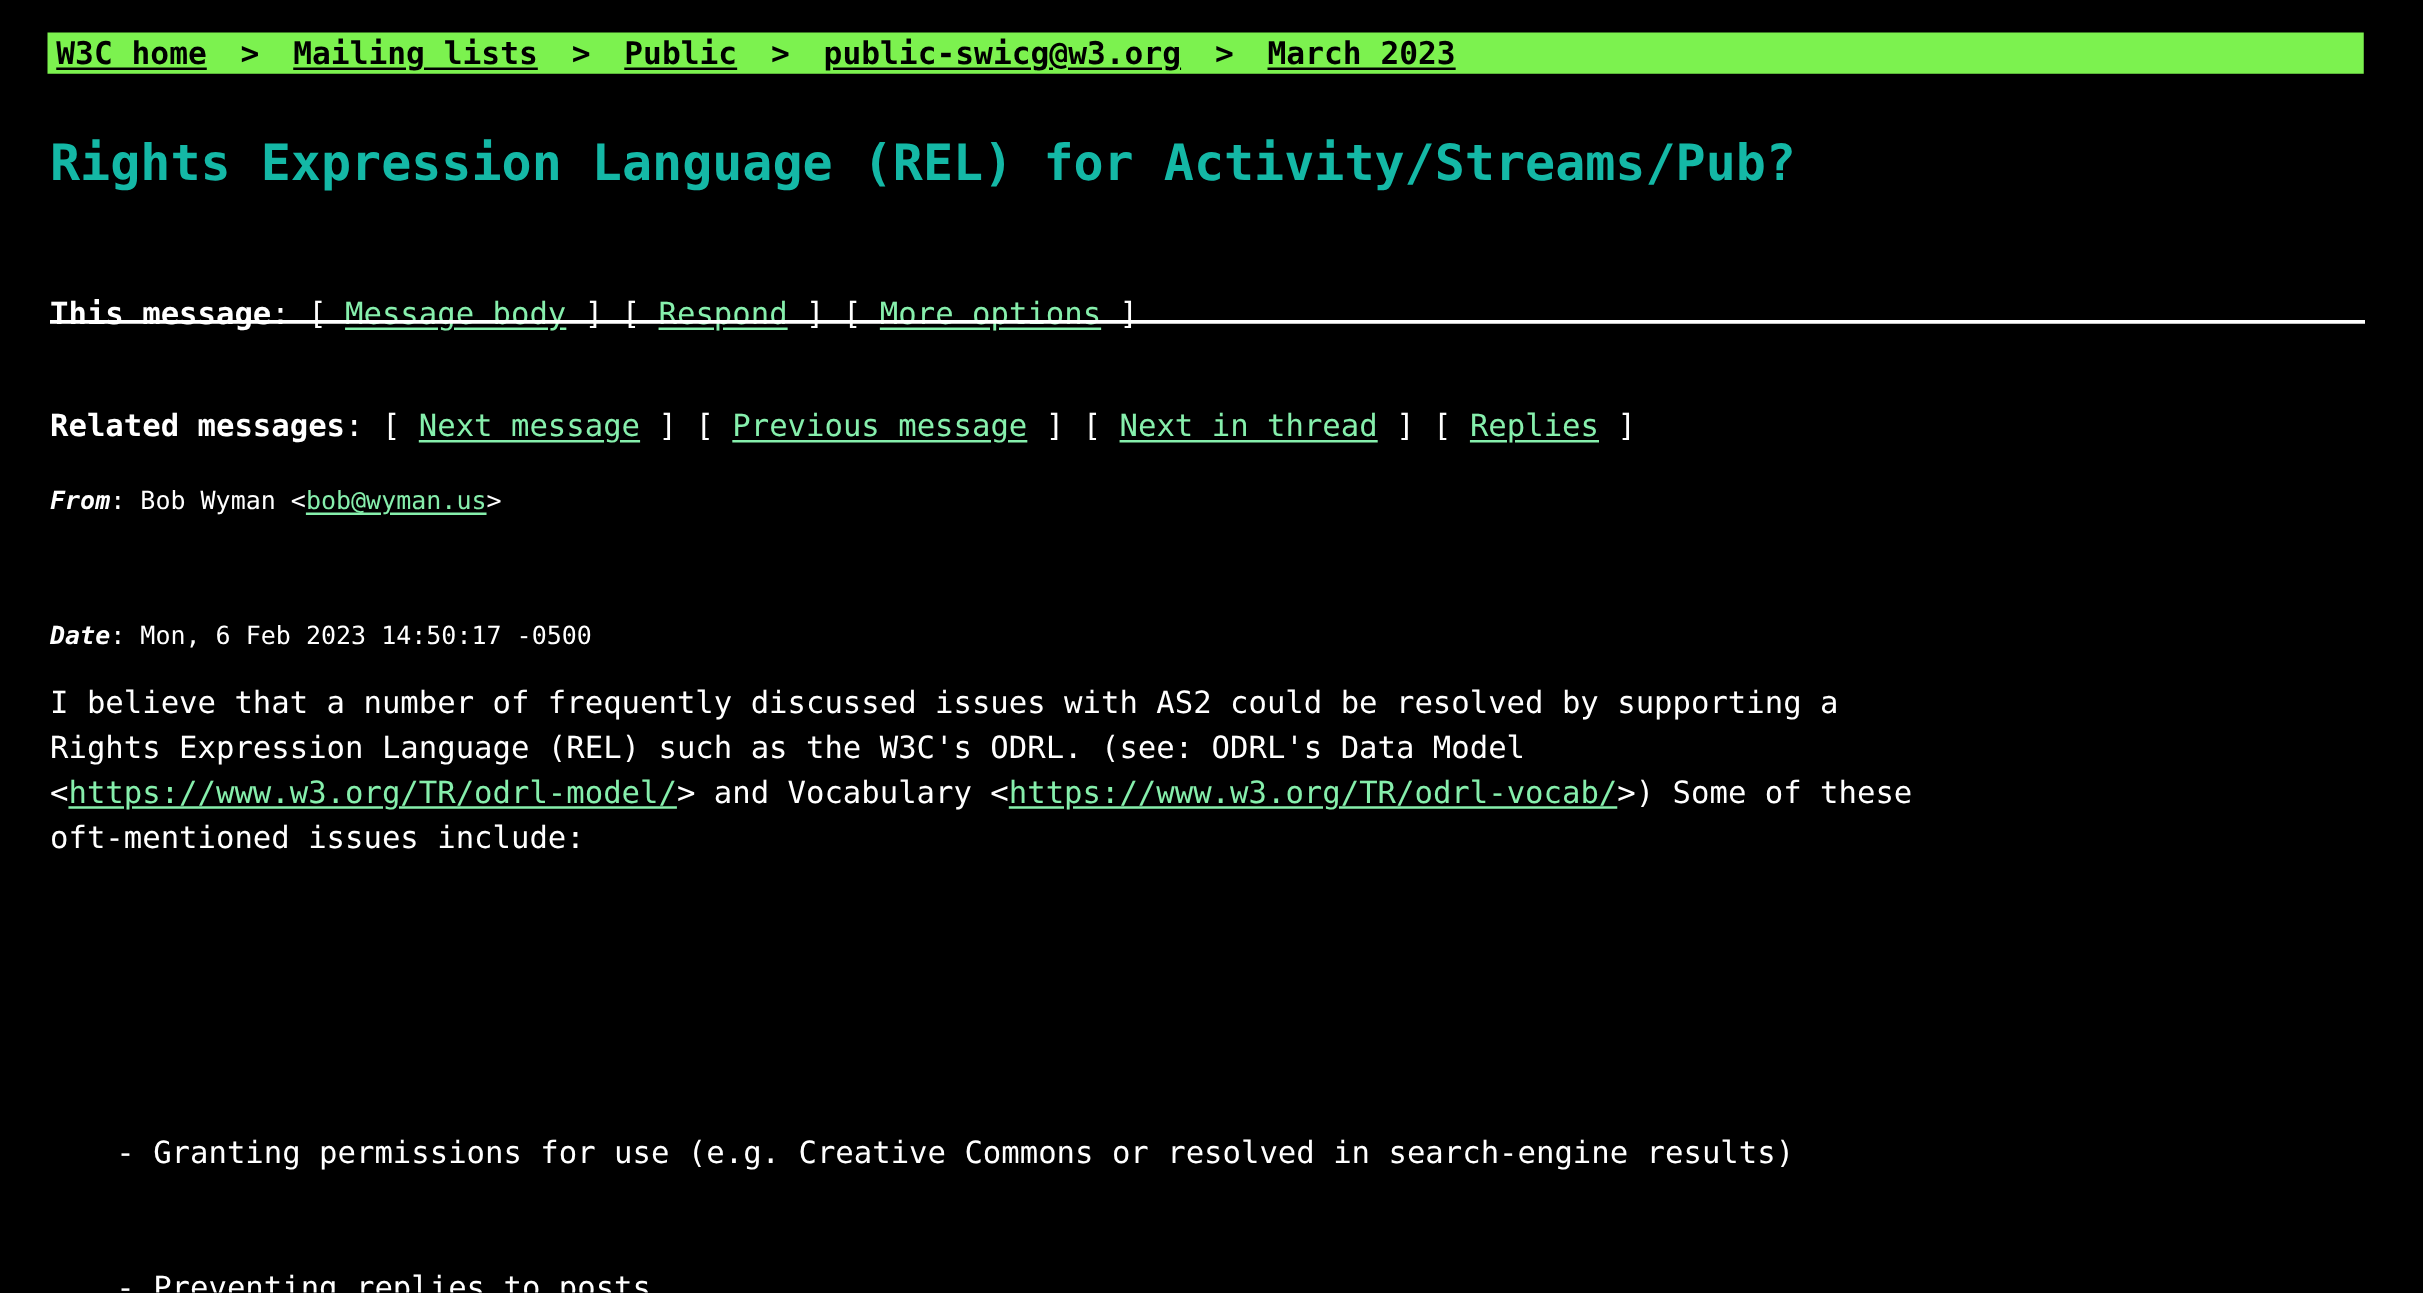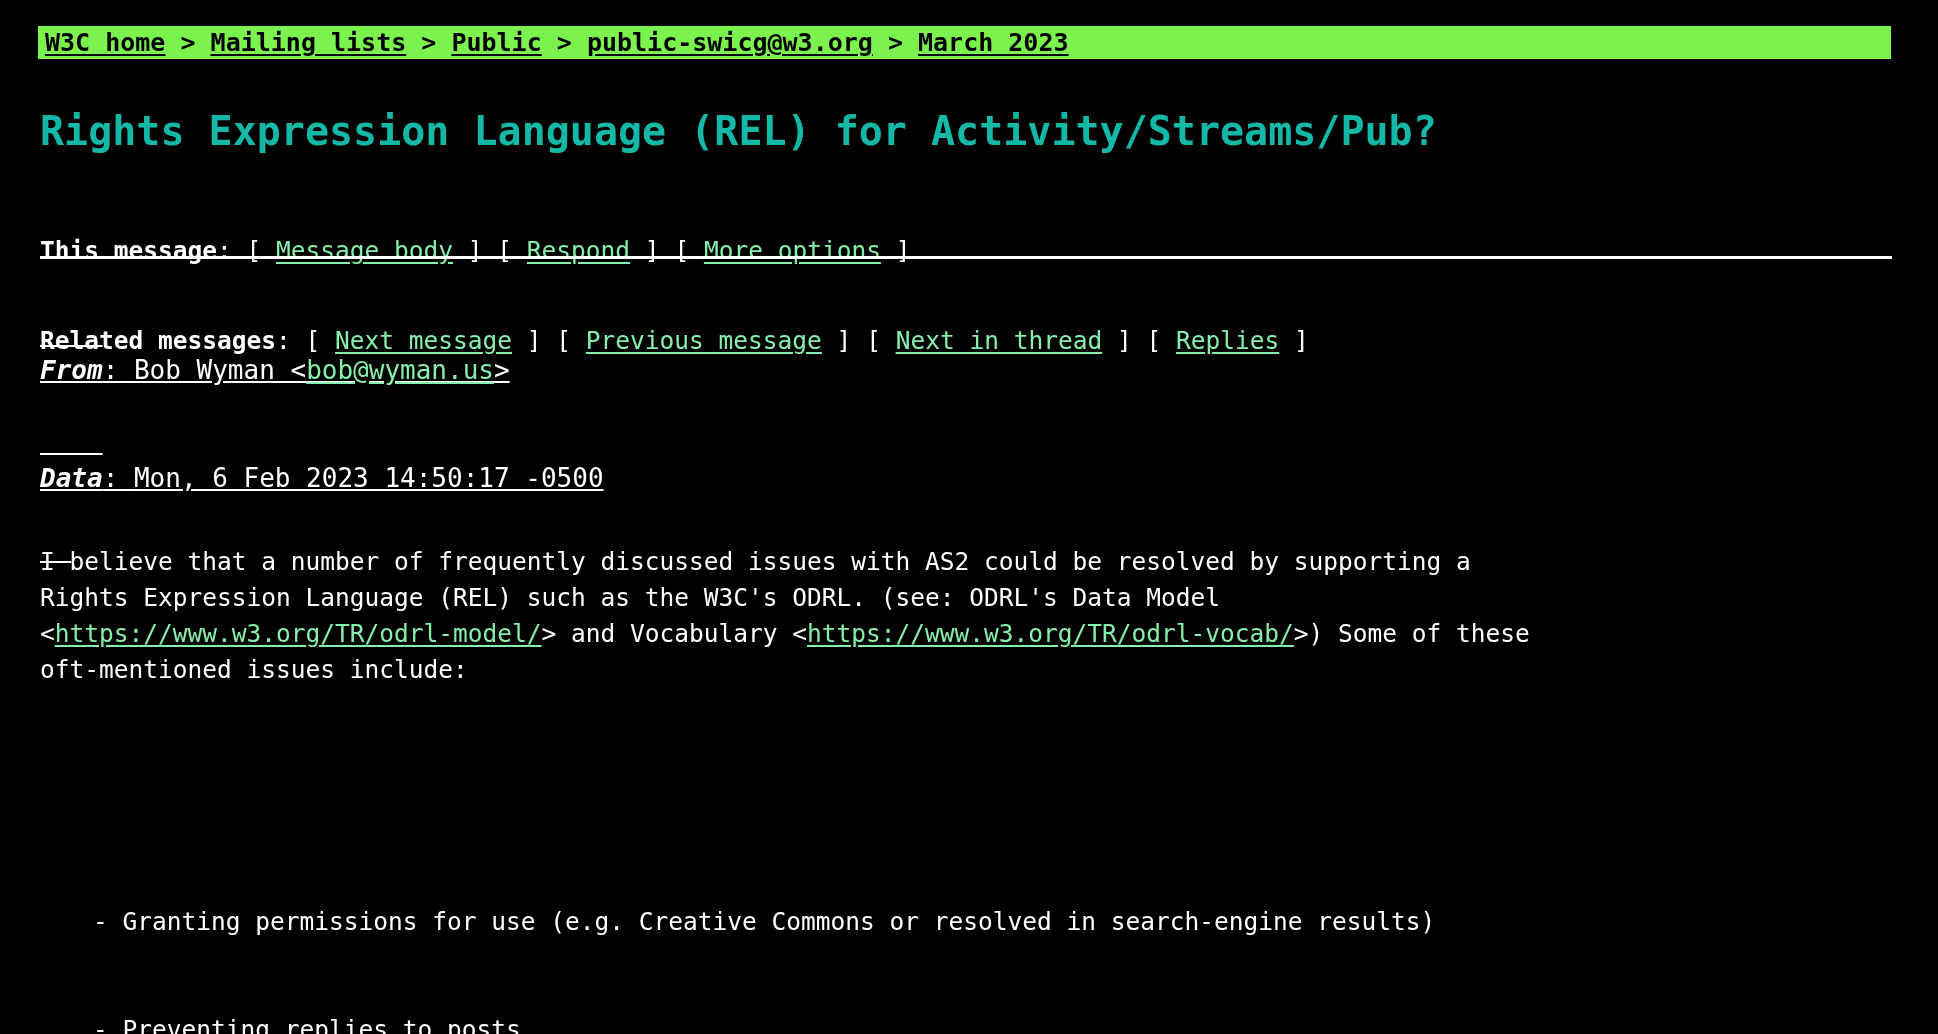--- a/index.html
+++ b/index.html
@@ -27,20 +27,21 @@
     left: 38px;
     top: 26px;
     width: 1853px;
     height: 33px;
     background: #7cf24f;
     color: #000000;
     display: flex;
     align-items: center;
     box-sizing: border-box;
     padding-left: 7px;
+    gap: 12px;
   }
   .breadcrumb-bar .crumb,
   .breadcrumb-bar .sep {
     font-size: 25px;
     font-weight: 700;
     line-height: 33px;
     letter-spacing: 0px;
     white-space: pre;
     color: #000000;
   }
@@ -86,25 +87,24 @@
     width: 1852px;
     height: 3px;
     background: #ffffff;
     border: 0;
   }
 
   
   .headers {
     position: absolute;
     left: 40px;
-    top: 280px;
-    font-size: 26px;
+    top: 310px;
+    font-size: 20px;
     line-height: 36px;
     white-space: pre;
-    text-decoration: underline;
   }
   .hdr-key {
     font-weight: 700;
     font-style: italic;
   }
 
   
   .bodytext {
     position: absolute;
     left: 40px;
@@ -147,21 +147,21 @@
 
   <div class="navblock">
     <div class="navline"><span class="navlabel">This message</span><span>: </span><span>[ </span><span class="lnk">Message body</span><span> ] </span><span>[ </span><span class="lnk">Respond</span><span> ] </span><span>[ </span><span class="lnk">More options</span><span> ] </span></div>
     <div class="navline"><span class="navlabel">Related messages</span><span>: </span><span>[ </span><span class="lnk">Next message</span><span> ] </span><span>[ </span><span class="lnk">Previous message</span><span> ] </span><span>[ </span><span class="lnk">Next in thread</span><span> ] </span><span>[ </span><span class="lnk">Replies</span><span> ] </span></div>
   </div>
 
   <div class="rule"></div>
 
   <div class="headers">
     <div class="hdr-line"><span class="hdr-key">From</span><span>: </span><span>Bob Wyman &lt;</span><span class="lnk">bob@wyman.us</span><span>&gt;</span></div>
-    <div class="hdr-line"><span class="hdr-key">Data</span><span>: </span><span>Mon, 6 Feb 2023 14:50:17 -0500</span></div>
+    <div class="hdr-line"><span class="hdr-key">Date</span><span>: </span><span>Mon, 6 Feb 2023 14:50:17 -0500</span></div>
   </div>
 
   <div class="bodytext">
     <div class="para"><span>I believe that a number of frequently discussed issues with AS2 could be resolved by supporting a Rights Expression Language (REL) such as the W3C's ODRL. (see: ODRL's Data Model &lt;</span><span class="lnk">https://www.w3.org/TR/odrl-model/</span><span>&gt; and Vocabulary &lt;</span><span class="lnk">https://www.w3.org/TR/odrl-vocab/</span><span>&gt;) Some of these oft-mentioned issues include:</span></div>
 
     <div class="bullets">
       <div class="bullet-item">- Granting permissions for use (e.g. Creative Commons or resolved in search-engine results)</div>
       <div class="bullet-item">- Preventing replies to posts</div>
       
     </div>

